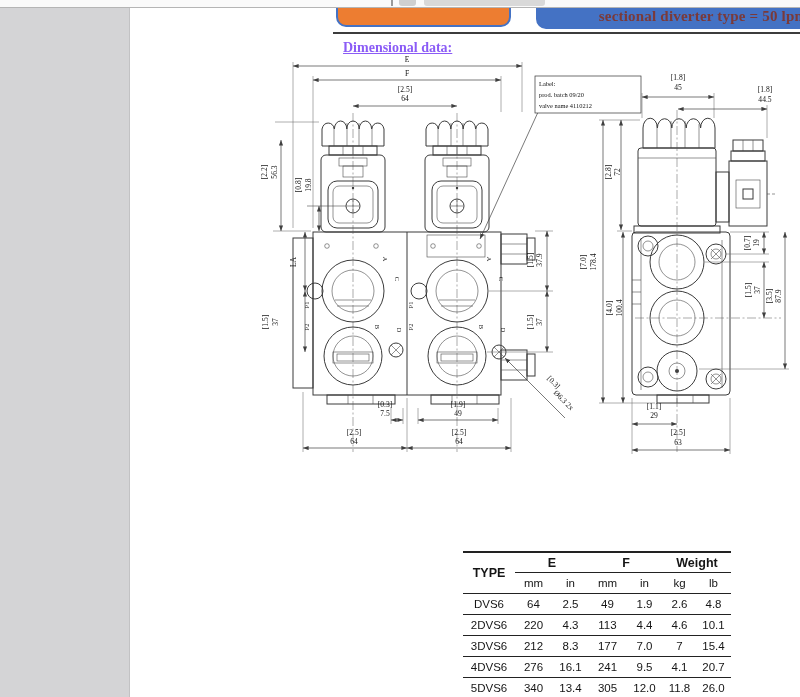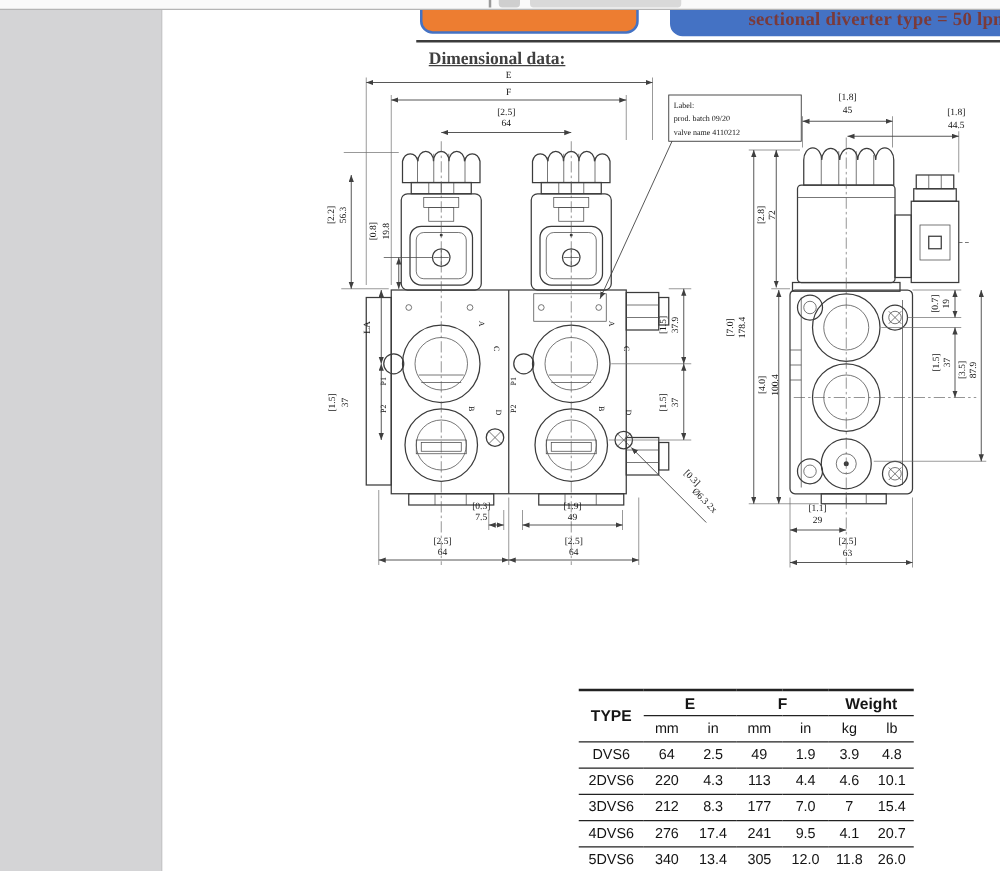--- a/index.html
+++ b/index.html
@@ -11,21 +11,21 @@
   .top-bar{position:absolute;left:424px;top:0;width:121px;height:6px;background:#d9d9d9;border-radius:0 0 3px 3px;}
   .gray-panel{position:absolute;left:0;top:7px;width:129px;height:690px;background:#d4d4d6;border-right:1px solid #c2c2c4;}
   .page{position:absolute;left:130px;top:7px;width:670px;height:690px;background:#fff;}
   .pill{position:absolute;border:2px solid #4472c4;border-radius:10px;box-sizing:border-box;}
   .pill-orange{left:206px;top:-14px;width:175px;height:34px;background:#ed7d31;}
   .pill-blue{left:406px;top:-12px;width:334px;height:34px;background:#4472c4;color:#7a3a3a;
     display:flex;align-items:flex-end;justify-content:center;font-size:15px;font-weight:600;
     padding-bottom:2px;letter-spacing:.2px;}
   .hrule{position:absolute;left:203px;top:25px;width:513px;height:0;border-top:2px solid #3c3c3c;}
   .heading{position:absolute;left:213px;top:33px;font-size:14px;font-weight:bold;
-    text-decoration:underline;color:#404040;}
+    text-decoration:underline;color:#8b5cf6;}
   svg.drawing{position:absolute;left:0;top:0;width:800px;height:500px;}
   .out{fill:none;stroke:#3b3b3b;stroke-width:1;}
   .thin{fill:none;stroke:#4a4a4a;stroke-width:.6;}
   .ext{stroke:#6a6a6a;stroke-width:.55;fill:none;}
   .dim{stroke:#3f3f3f;stroke-width:.7;fill:none;marker-start:url(#arr);marker-end:url(#arr);}
   .ldr{stroke:#3f3f3f;stroke-width:.7;fill:none;marker-end:url(#arr);}
   .cl{stroke:#555;stroke-width:.5;stroke-dasharray:9 2.5 2 2.5;fill:none;}
   .dt{font:7.6px "Liberation Serif",serif;fill:#141414;text-anchor:middle;}
   .lb{font:6.4px "Liberation Serif",serif;fill:#141414;text-anchor:start;}
   .pt{font:6.4px "Liberation Serif",serif;fill:#141414;text-anchor:middle;}
@@ -351,21 +351,21 @@
       <th class="it">in</th>
       <th>kg</th>
       <th class="it">lb</th>
     </tr>
     <tr>
       <td>DVS6</td>
       <td>64</td>
       <td class="it">2.5</td>
       <td>49</td>
       <td class="it">1.9</td>
-      <td>3.9</td>
+      <td>2.6</td>
       <td class="it">4.8</td>
     </tr>
     <tr>
       <td>2DVS6</td>
       <td>220</td>
       <td class="it">4.3</td>
       <td>113</td>
       <td class="it">4.4</td>
       <td>4.6</td>
       <td class="it">10.1</td>
@@ -375,21 +375,21 @@
       <td>212</td>
       <td class="it">8.3</td>
       <td>177</td>
       <td class="it">7.0</td>
       <td>7</td>
       <td class="it">15.4</td>
     </tr>
     <tr>
       <td>4DVS6</td>
       <td>276</td>
-      <td class="it">17.4</td>
+      <td class="it">16.1</td>
       <td>241</td>
       <td class="it">9.5</td>
       <td>4.1</td>
       <td class="it">20.7</td>
     </tr>
     <tr>
       <td>5DVS6</td>
       <td>340</td>
       <td class="it">13.4</td>
       <td>305</td>

